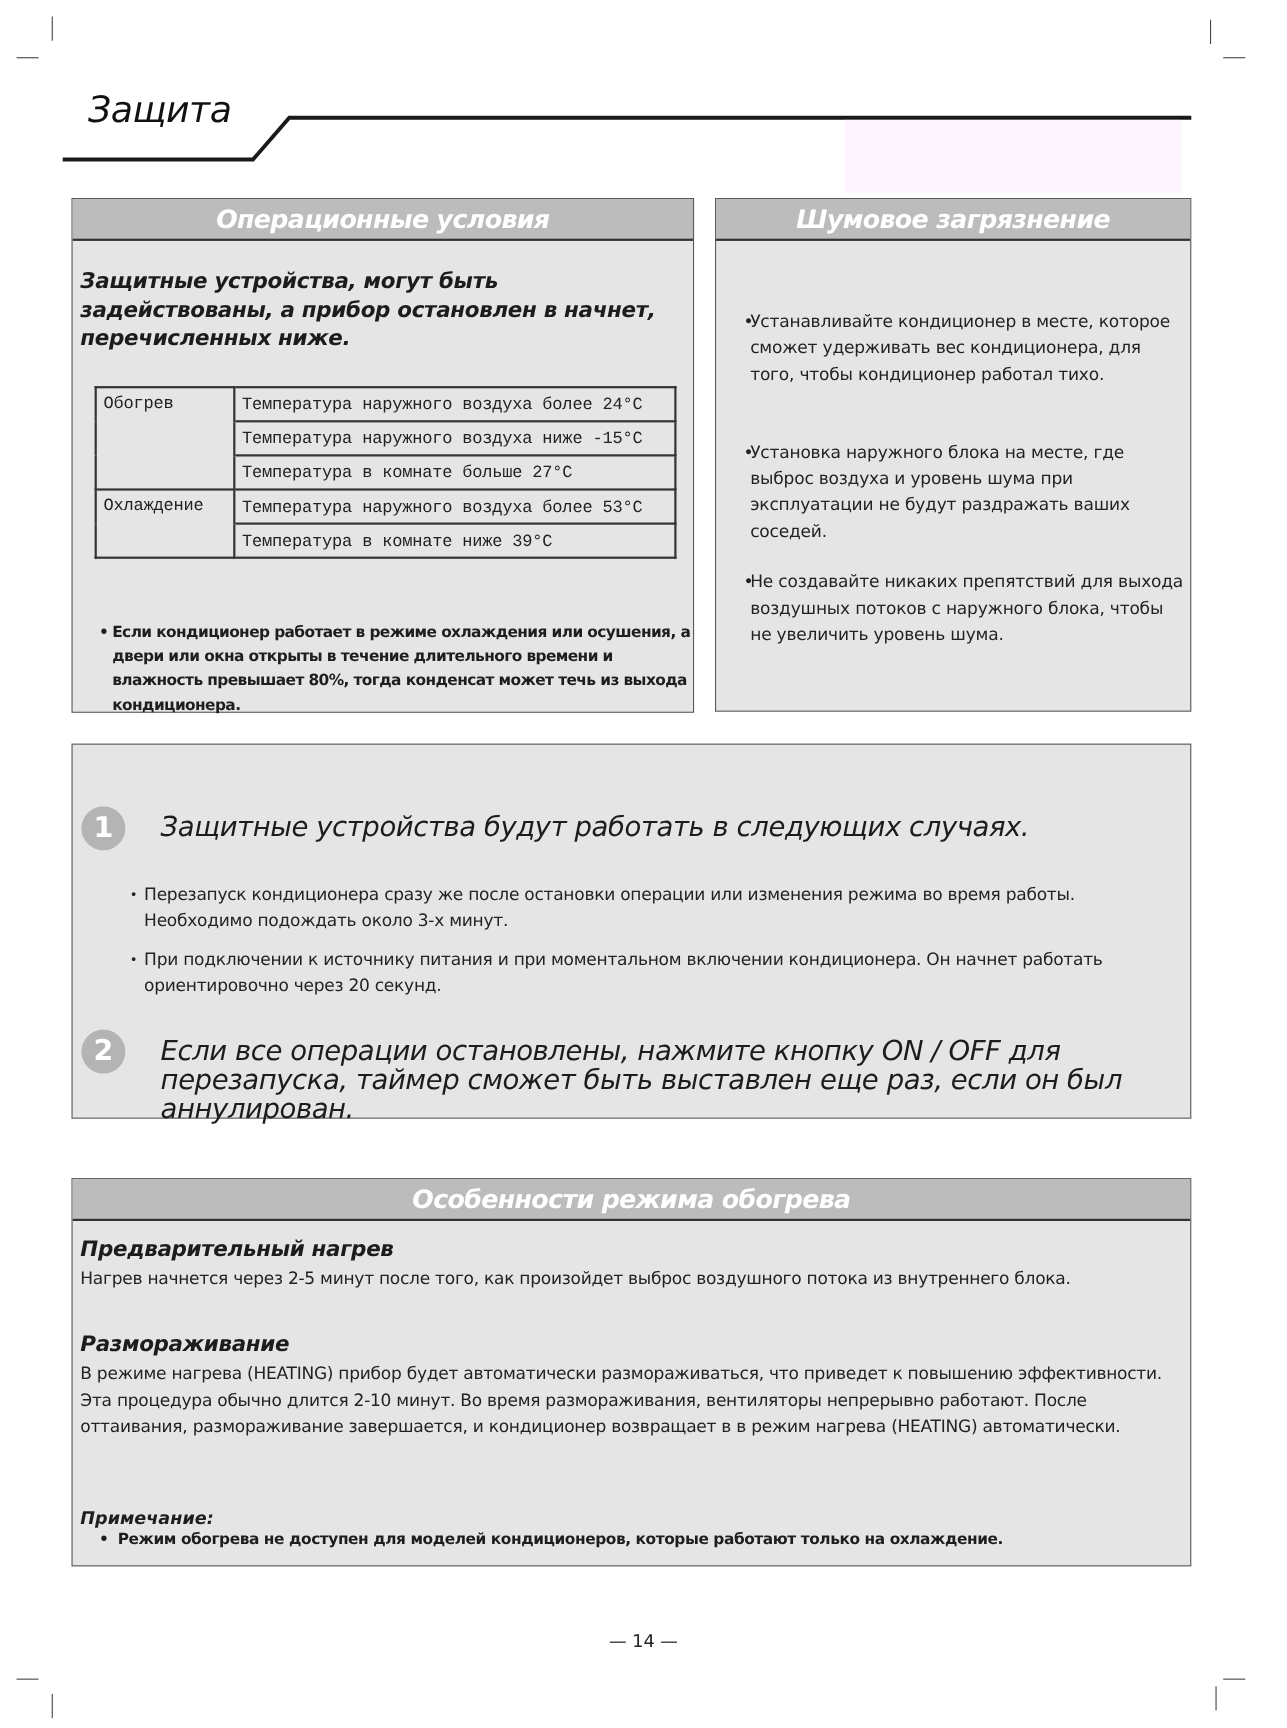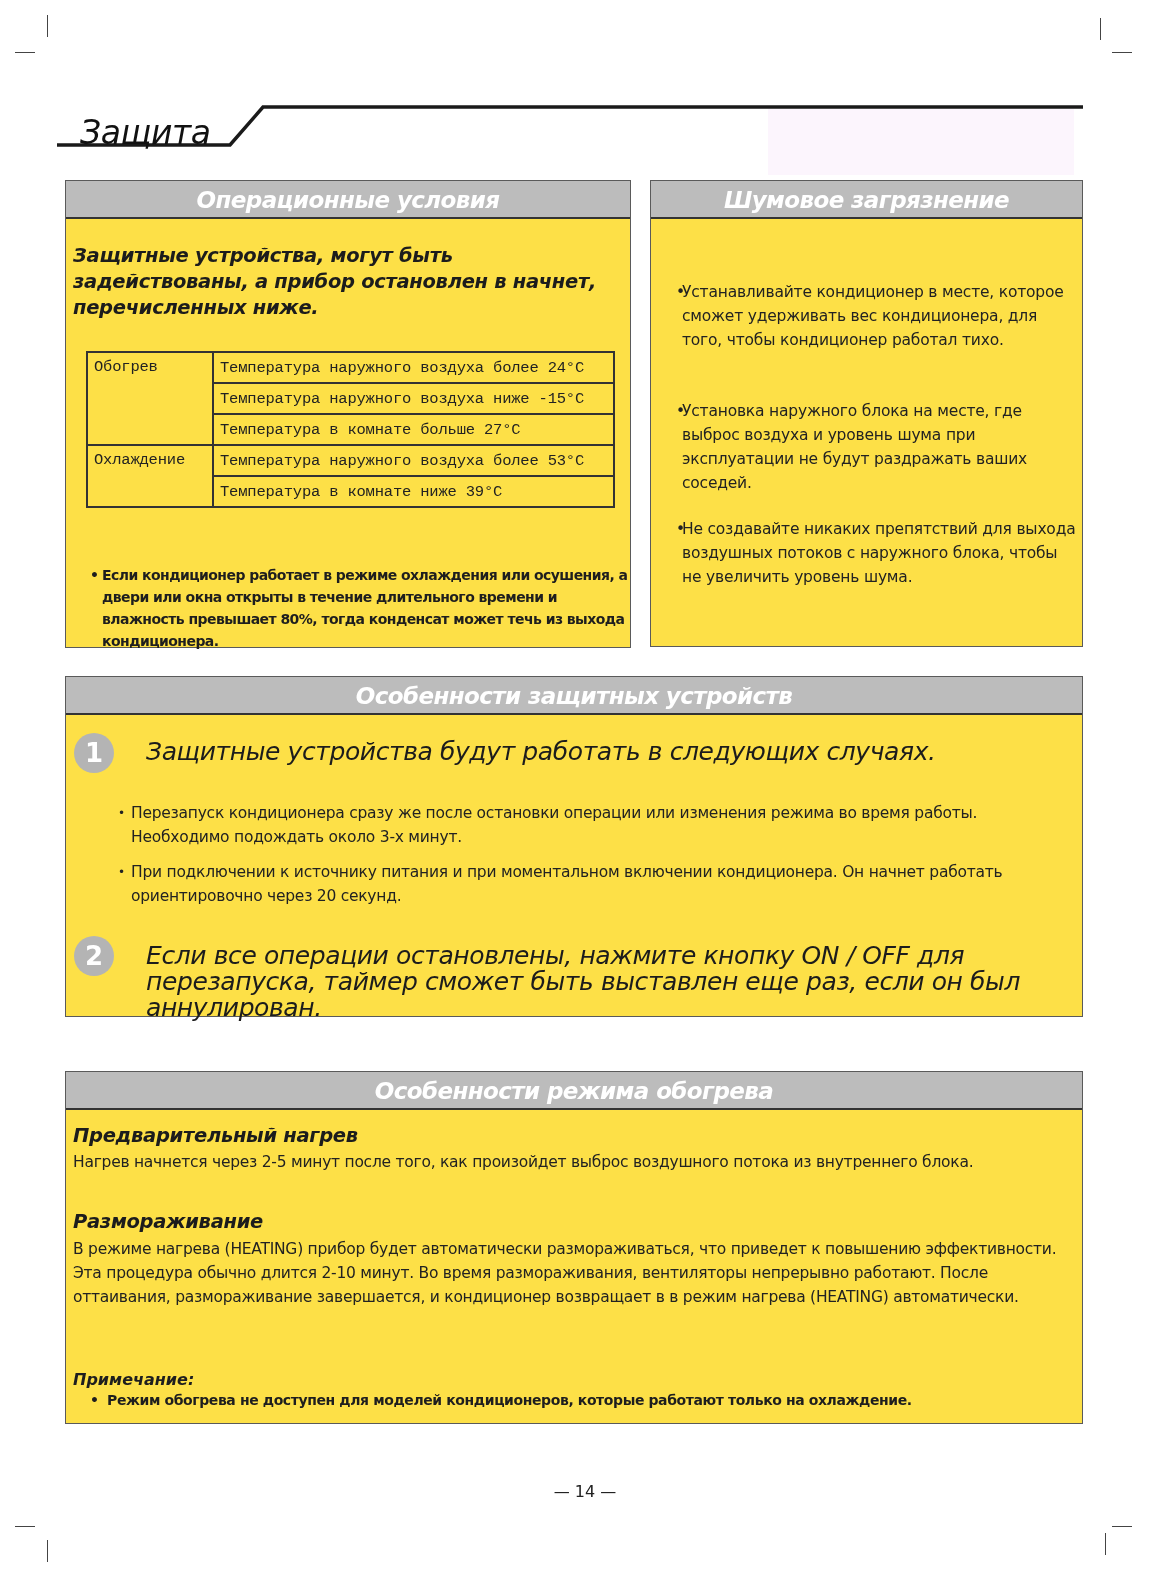--- a/index.html
+++ b/index.html
@@ -3,29 +3,29 @@
 <meta charset="utf-8">
 <style>
   * { box-sizing: border-box; margin: 0; padding: 0; }
   html, body { width: 1170px; height: 1571px; background: #ffffff; overflow: hidden; }
   body { position: relative; font-family: "DejaVu Sans", "Liberation Sans", sans-serif; color: #1a1a1a; }
 
   .crop { position: absolute; background: #444; }
 
   
   .page-title {
-    position: absolute; left: 80px; top: 113px;
+    position: absolute; left: 80px; top: 80px;
     font-family: "DejaVu Sans", sans-serif; font-style: italic; font-weight: normal;
     font-size: 33px; color: #111; letter-spacing: -0.5px;
   }
   .title-rule-svg { position: absolute; left: 0; top: 0; }
   .pink-block { position: absolute; left: 768px; top: 109px; width: 306px; height: 66px; background: #fcf5fd; }
 
   
-  .box { position: absolute; border: 1.5px solid #5a5a5a; background: #fde047; }
+  .box { position: absolute; border: 1.5px solid #5a5a5a; background: #e5e5e5; }
   .box-head {
     height: 38px; background: #bcbcbc; border-bottom: 2.5px solid #333;
     color: #fff; font-style: italic; font-weight: bold; text-align: center;
     font-family: "DejaVu Sans", sans-serif; font-size: 23px; line-height: 38px; letter-spacing: -0.6px;
   }
 
   
   #box-op { left: 65px; top: 180px; width: 566px; height: 468px; }
   .op-lead {
     position: absolute; left: 7px; top: 62px; width: 540px;
@@ -138,21 +138,20 @@
     <span class="bullet">•</span>
     <span class="txt">Установка наружного блока на месте, где выброс воздуха и уровень шума при эксплуатации не будут раздражать ваших соседей.</span>
   </div>
   <div class="noise-item" style="top:336px;">
     <span class="bullet">•</span>
     <span class="txt">Не создавайте никаких препятствий для выхода воздушных потоков с наружного блока, чтобы не увеличить уровень шума.</span>
   </div>
 </section>
 
 <section class="box" id="box-feat">
-  <div class="box-head">Особенности защитных устройств</div>
   <div class="num-badge" style="left:8px;top:56px;">1</div>
   <div class="feat-head" style="top:62px;">Защитные устройства будут работать в следующих случаях.</div>
   <div class="feat-bullet" style="top:124px;">
     <span class="bullet">•</span>
     <span class="txt">Перезапуск кондиционера сразу же после остановки операции или изменения режима во время работы. Необходимо подождать около 3-х минут.</span>
   </div>
   <div class="feat-bullet" style="top:183px;">
     <span class="bullet">•</span>
     <span class="txt">При подключении к источнику питания и при моментальном включении кондиционера. Он начнет работать ориентировочно через 20 секунд.</span>
   </div>

